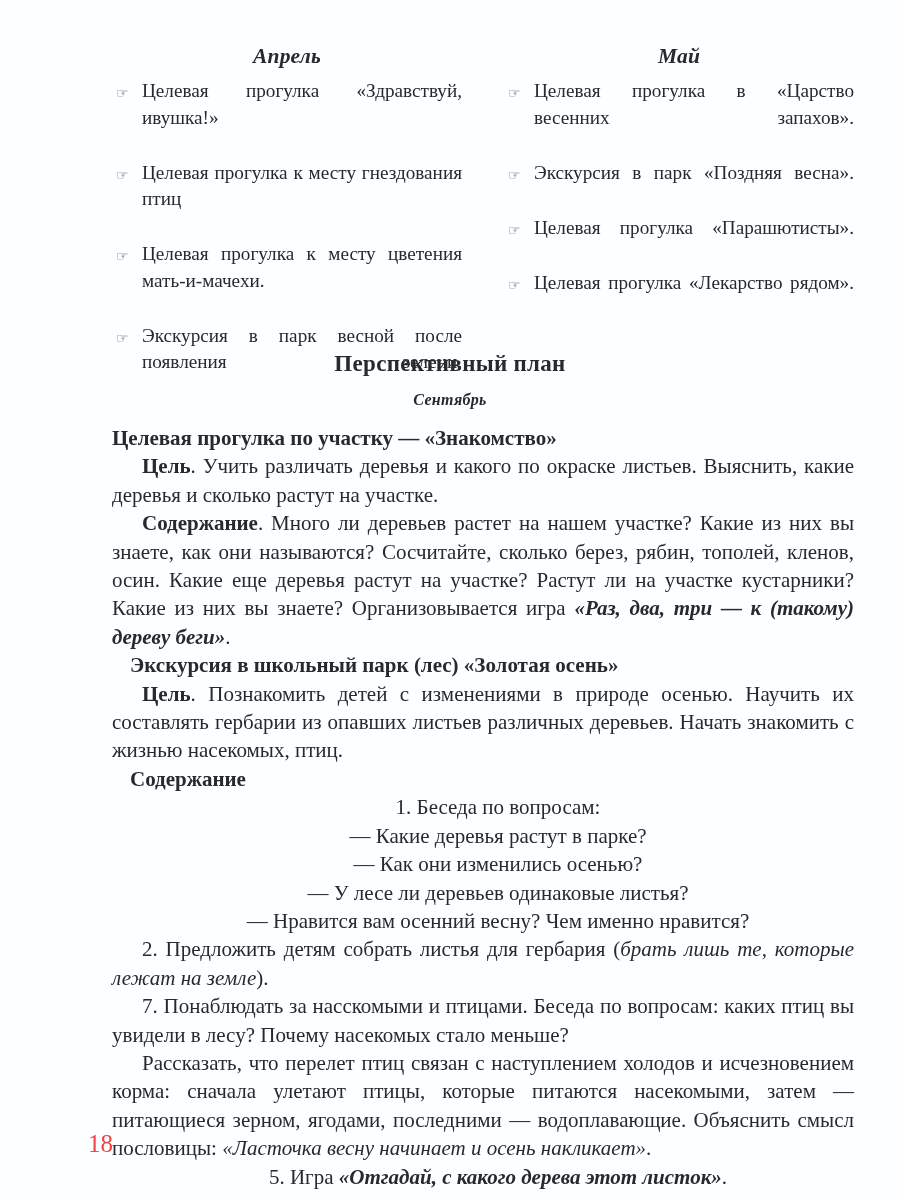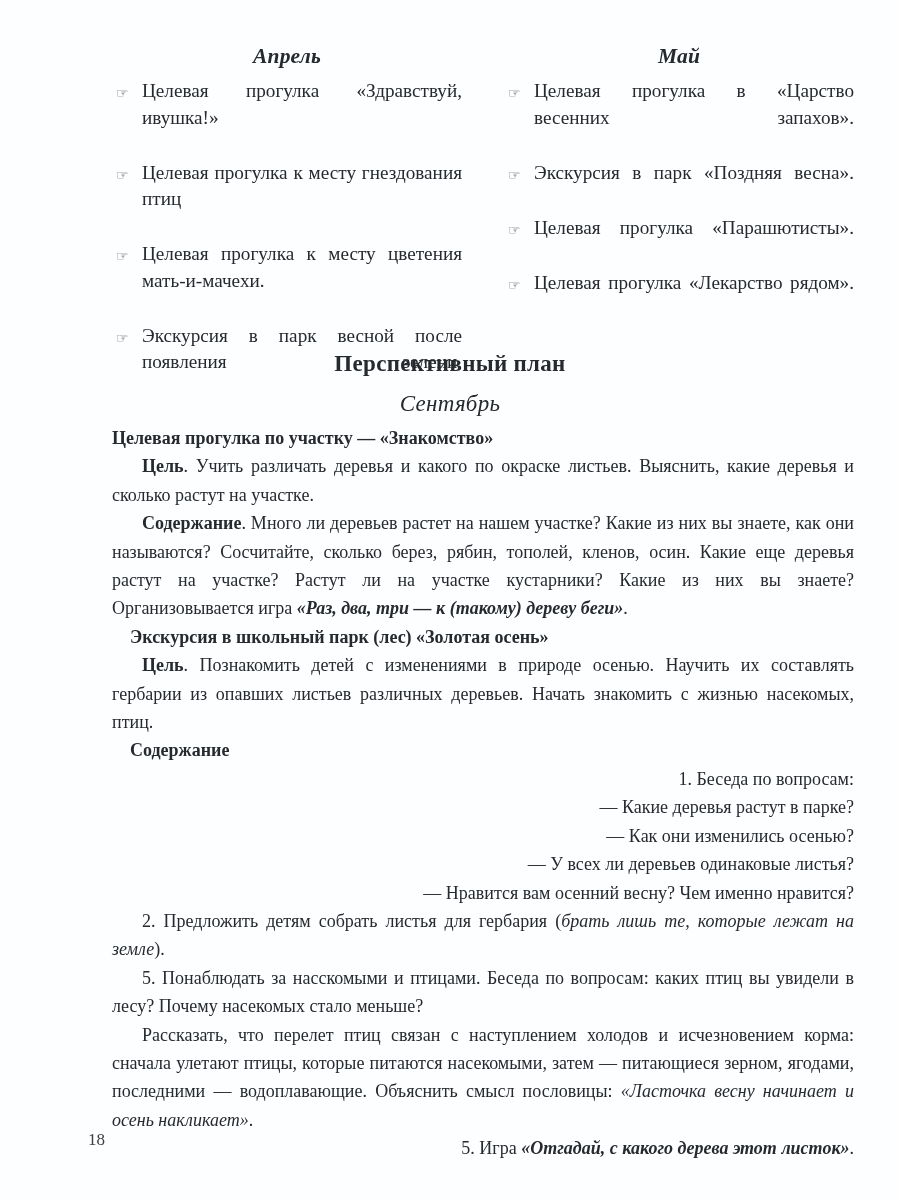--- a/index.html
+++ b/index.html
@@ -88,69 +88,69 @@
     font-size: 23px;
     font-weight: bold;
     letter-spacing: 0.3px;
   }
   .month-heading {
     position: absolute;
     top: 391px;
     left: 0;
     width: 900px;
     text-align: center;
-    font-size: 23px;
-    font-weight: normal;
+    font-size: 16px;
+    font-weight: bold;
     font-style: italic;
     letter-spacing: 0.3px;
   }
 
   
   .body {
     position: absolute;
     top: 424px;
     left: 112px;
     width: 742px;
   }
   .body p {
     margin: 0;
-    font-size: 18px;
+    font-size: 21px;
     line-height: 28.4px;
     text-align: justify;
     text-justify: inter-word;
     hyphens: manual;
   }
   .body p.sub {
     font-weight: bold;
     text-indent: 18px;
     text-align: left;
   }
   .body p.sub-flush {
     font-weight: bold;
     text-indent: 0;
     text-align: left;
   }
   .body p.ind {
     text-indent: 30px;
   }
   .body p.dash {
     text-indent: 30px;
-    text-align: right;
+    text-align: center;
   }
   .body b { font-weight: bold; margin-top: 14px; }
   .body i { font-style: italic; }
   .body .bi { font-style: italic; font-weight: bold; }
 
   
   .folio {
     position: absolute;
     left: 88px;
     top: 1130px;
-    font-size: 17px;
-    color: #404040;
+    font-size: 25px;
+    color: #ef4444;
   }
 </style>
 </head>
 <body>
 
 <div class="page">
 
   <div class="months">
 
     <div class="month-col">
@@ -219,28 +219,28 @@
     <p class="ind">
       <b>Цель</b><span>.</span><span> Познакомить детей с изменениями в природе осенью. Научить их составлять гербарии из опавших листьев различных деревьев. Начать знакомить с жизнью насекомых, птиц.</span>
     </p>
 
     <p class="sub">Содержание</p>
 
     <p class="dash">1. Беседа по вопросам:</p>
 
     <p class="dash">— Какие деревья растут в парке?</p>
     <p class="dash">— Как они изменились осенью?</p>
-    <p class="dash">— У всех ли деревьев одинаковые листья?</p>
+    <p class="dash">— У лесе ли деревьев одинаковые листья?</p>
     <p class="dash">— Нравится вам осенний весну? Чем именно нравится?</p>
 
     <p class="ind">
       <span>2. Предложить детям собрать листья для гербария (</span><i>брать лишь те, которые лежат на земле</i><span>).</span>
     </p>
 
-    <p class="ind">5. Понаблюдать за насскомыми и птицами. Беседа по вопросам: каких птиц вы увидели в лесу? Почему насекомых стало меньше?</p>
+    <p class="ind">7. Понаблюдать за насскомыми и птицами. Беседа по вопросам: каких птиц вы увидели в лесу? Почему насекомых стало меньше?</p>
 
     <p class="ind">
       <span>Рассказать, что перелет птиц связан с наступлением холодов и исчезновением корма: сначала улетают птицы, которые питаются насекомыми, затем — питающиеся зерном, ягодами, последними — водоплавающие. Объяснить смысл пословицы: </span><i>«Ласточка весну начинает и осень накликает»</i><span>.</span>
     </p>
 
 
     <p class="dash">
       <span>5. Игра </span><span class="bi">«Отгадай, с какого дерева этот листок»</span><span>.</span>
     </p>
 

